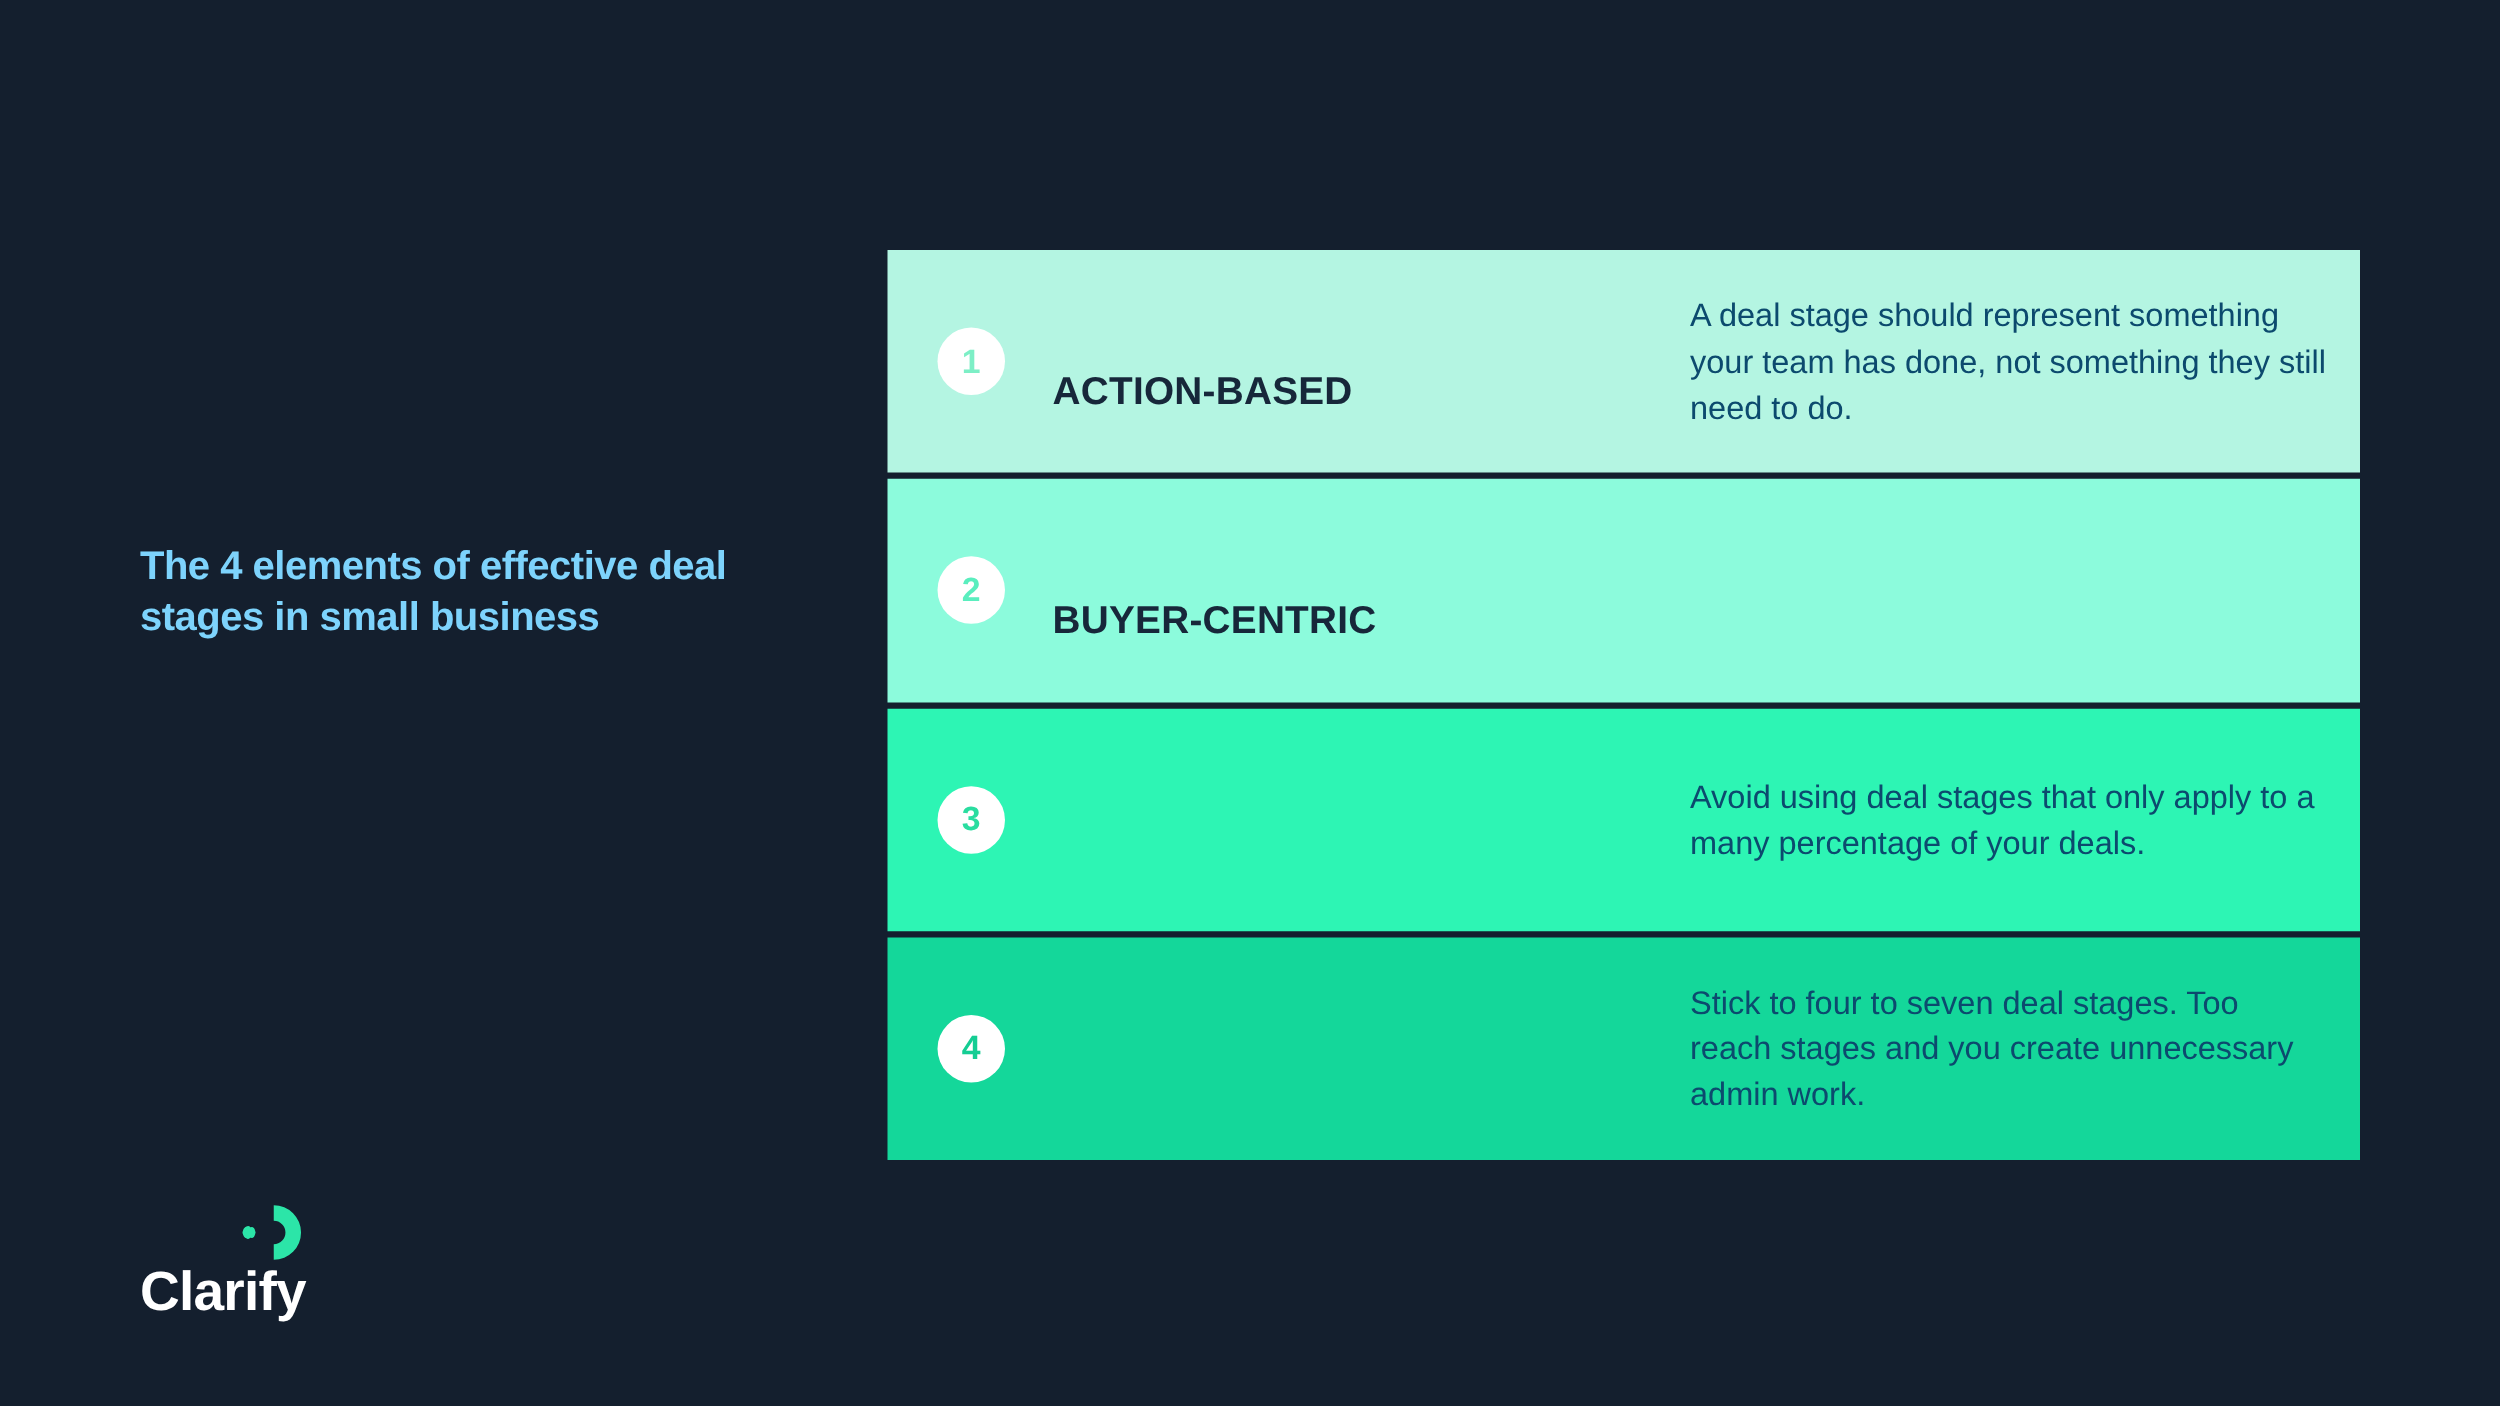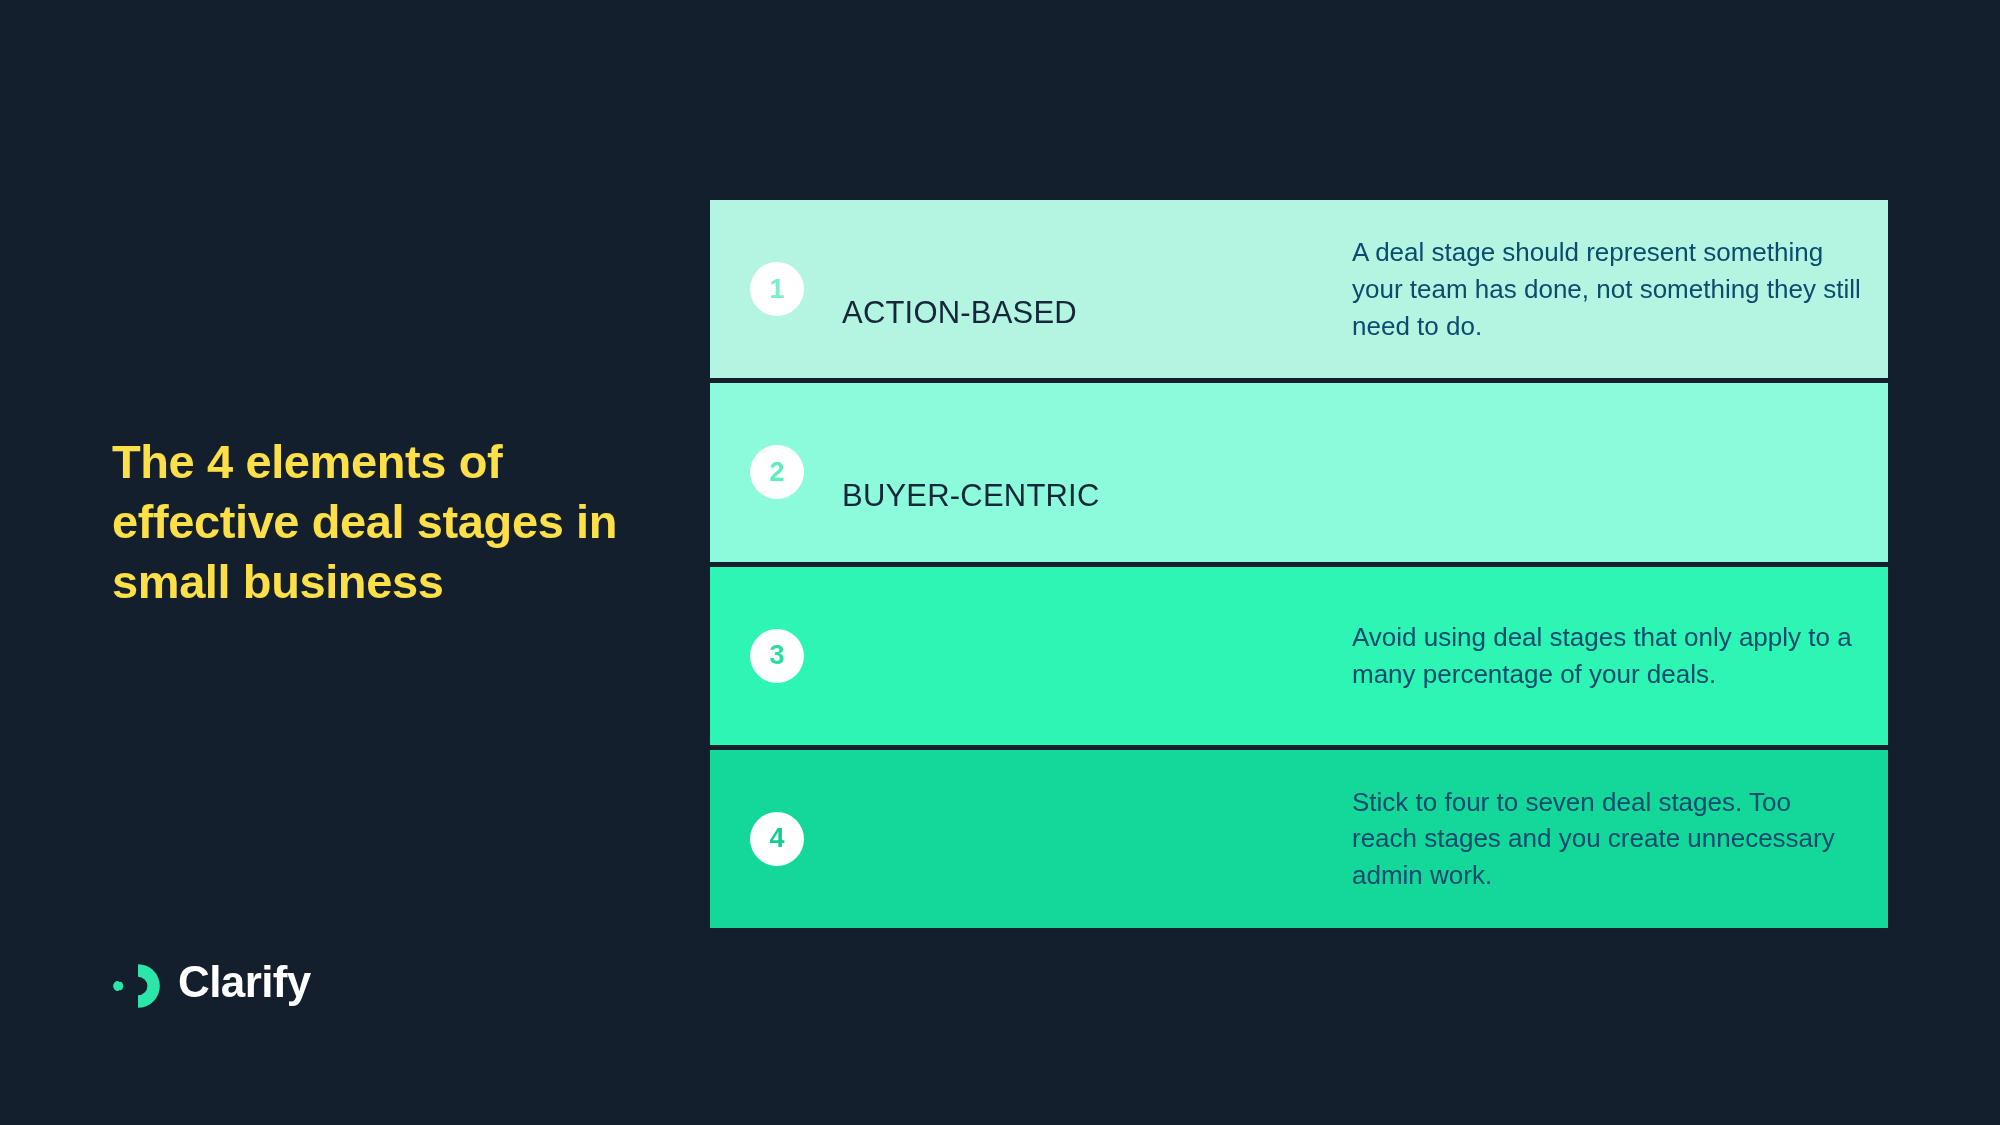--- a/index.html
+++ b/index.html
@@ -23,35 +23,35 @@
     width: 520px;
     height: 728px;
   }
 
   #page-title {
     position: absolute;
     top: 232px;
     left: 0;
     width: 520px;
     margin: 0;
-    color: #fde047;
-    font-size: 47px;
+    color: #7dd3fc;
+    font-size: 32px;
     font-weight: bold;
     line-height: 1.28;
     letter-spacing: -0.4px;
   }
 
   
   #logo {
     position: absolute;
     left: 0;
     top: 760px;
     display: flex;
-    align-items: flex-start;
-    gap: 14px;
+    align-items: flex-end;
+    flex-direction: column;
   }
   #logo-mark {
     width: 52px;
     height: 52px;
     display: block;
   }
   #logo-wordmark {
     color: #ffffff;
     font-size: 44px;
     font-weight: bold;
@@ -93,21 +93,21 @@
     justify-content: center;
     font-size: 27px;
     font-weight: bold;
     line-height: 1;
   }
 
   .row-label {
     margin-left: 38px;
     color: #17273a;
     font-size: 31px;
-    font-weight: normal;
+    font-weight: bold;
     letter-spacing: 0.2px;
     white-space: nowrap;
     flex: 0 0 auto;
     width: 400px;
     margin-top: 47px;
   }
 
   .row-desc {
     color: #0c4a6e;
     font-size: 26px;

